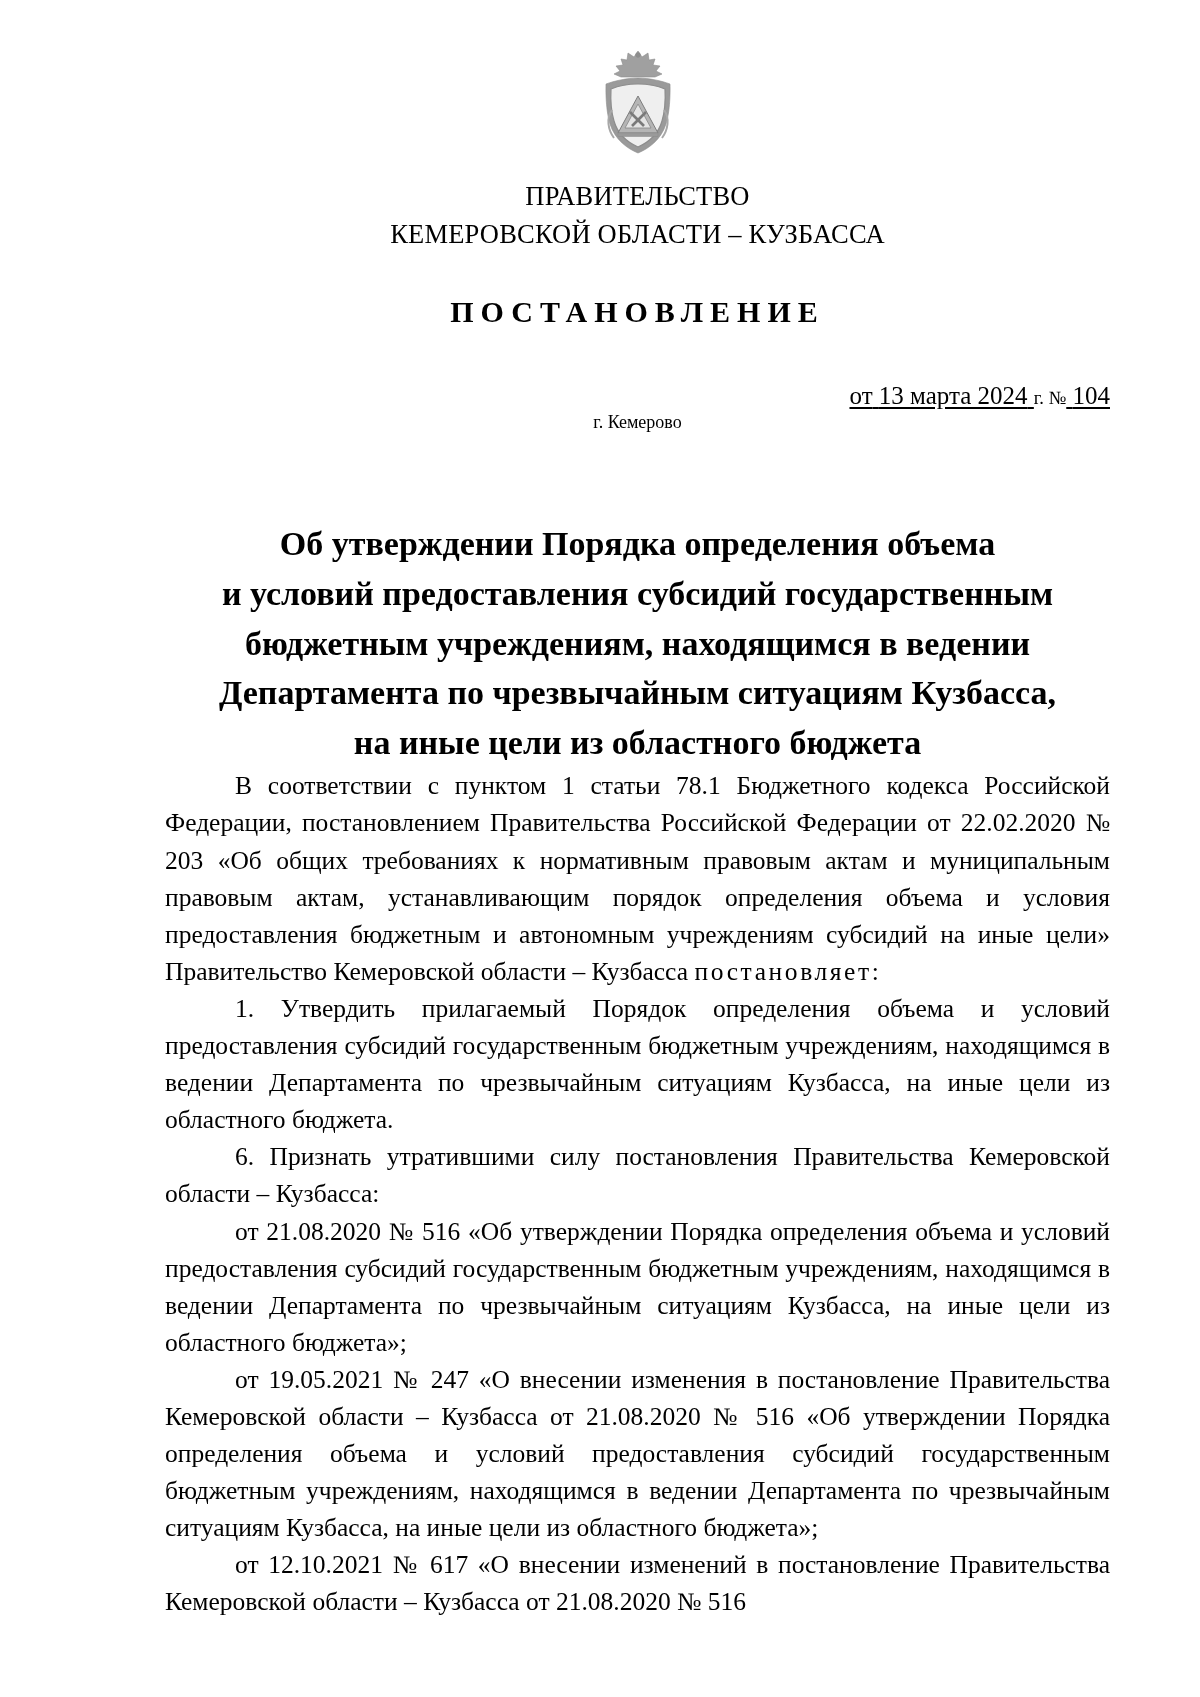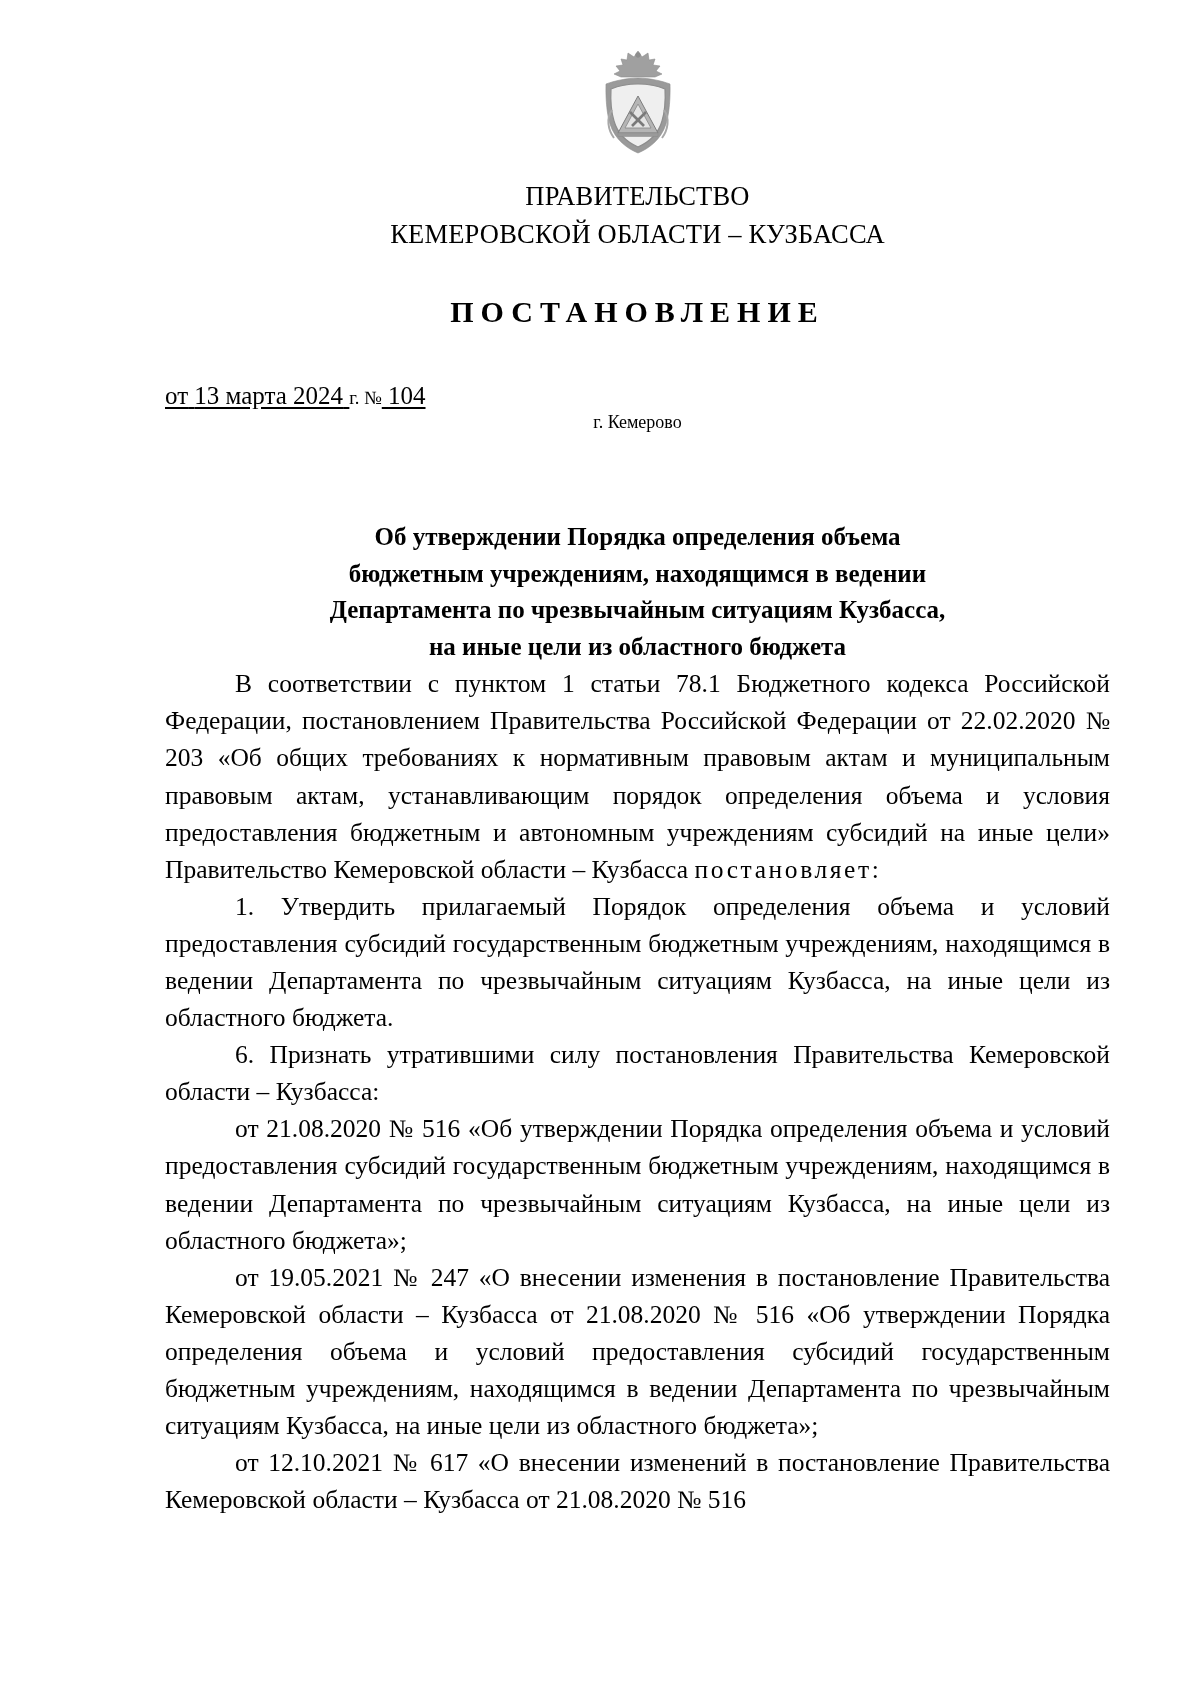--- a/index.html
+++ b/index.html
@@ -43,21 +43,21 @@
   }
   .doc-type {
     text-align: center;
     font-weight: bold;
     font-size: 30px;
     letter-spacing: 7px;
     margin-top: 42px;
   }
 
   .date-line {
-    text-align: left;
+    text-align: right;
     margin-top: 53px;
     font-size: 25px;
     white-space: nowrap;
   }
   .date-line .u {
     text-decoration: underline;
     text-underline-offset: 3px;
   }
   .date-line .sm {
     font-size: 18.5px;
@@ -66,21 +66,21 @@
     text-align: center;
     font-size: 18px;
     margin-top: 2px;
   }
 
   
   .doc-title {
     margin-top: 86px;
     text-align: center;
     font-weight: bold;
-    font-size: 25px;
+    font-size: 34px;
     line-height: 1.46;
   }
 
   
   .body {
     font-size: 25.5px;
     line-height: 1.455;
     text-align: justify;
   }
   .body p {
@@ -131,20 +131,21 @@
 
   <div class="doc-type">ПОСТАНОВЛЕНИЕ</div>
 
   <div class="date-line">
     <span class="u">от</span><span class="u">&nbsp;</span><span class="u">13 марта 2024</span><span class="u">&nbsp;</span><span class="sm">г. №</span><span class="u">&nbsp;</span><span class="u">104</span>
   </div>
   <div class="city">г. Кемерово</div>
 
   <div class="doc-title">
     <div>Об утверждении Порядка определения объема</div>
+    <div>и условий предоставления субсидий государственным</div>
     <div>бюджетным учреждениям, находящимся в ведении</div>
     <div>Департамента по чрезвычайным ситуациям Кузбасса,</div>
     <div>на иные цели из областного бюджета</div>
   </div>
 
   <div class="body">
     <p class="just-all"><span>В соответствии с пунктом 1 статьи 78.1 Бюджетного кодекса Российской Федерации, постановлением Правительства Российской Федерации от 22.02.2020 № 203 «Об общих требованиях к нормативным правовым актам и муниципальным правовым актам, устанавливающим порядок определения объема и условия предоставления бюджетным и автономным учреждениям субсидий на иные цели» Правительство Кемеровской области – Кузбасса </span><span class="spaced">постановляет:</span></p>
     <p>1. Утвердить прилагаемый Порядок определения объема и условий предоставления субсидий государственным бюджетным учреждениям, находящимся в ведении Департамента по чрезвычайным ситуациям Кузбасса, на иные цели из областного бюджета.</p>
     <p>6. Признать утратившими силу постановления Правительства Кемеровской области – Кузбасса:</p>
     <p>от 21.08.2020 № 516 «Об утверждении Порядка определения объема и условий предоставления субсидий государственным бюджетным учреждениям, находящимся в ведении Департамента по чрезвычайным ситуациям Кузбасса, на иные цели из областного бюджета»;</p>

